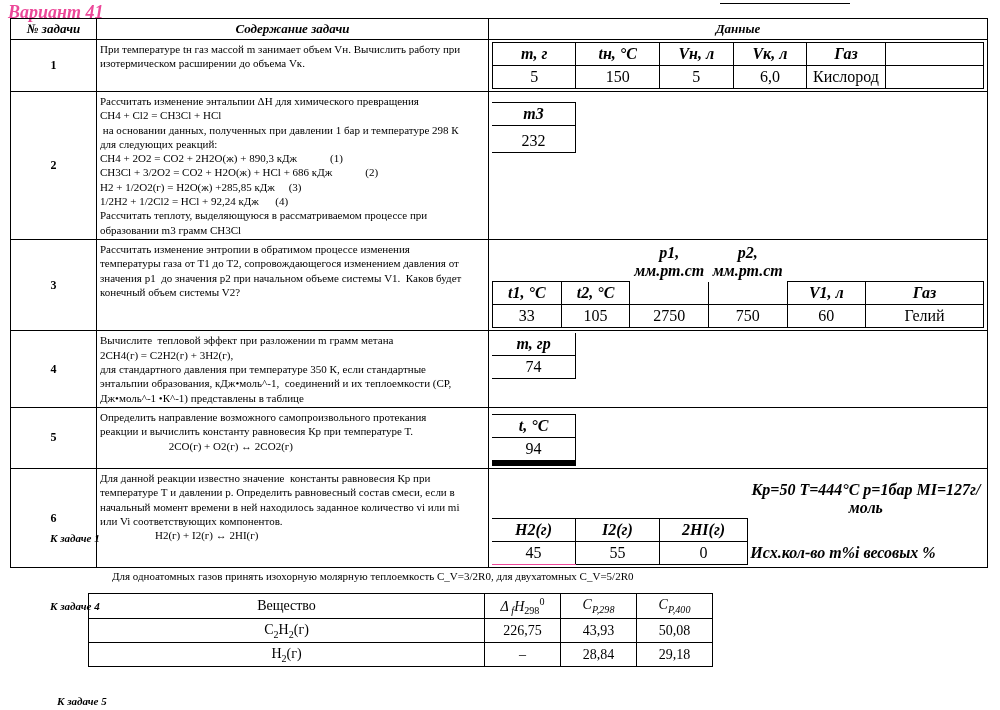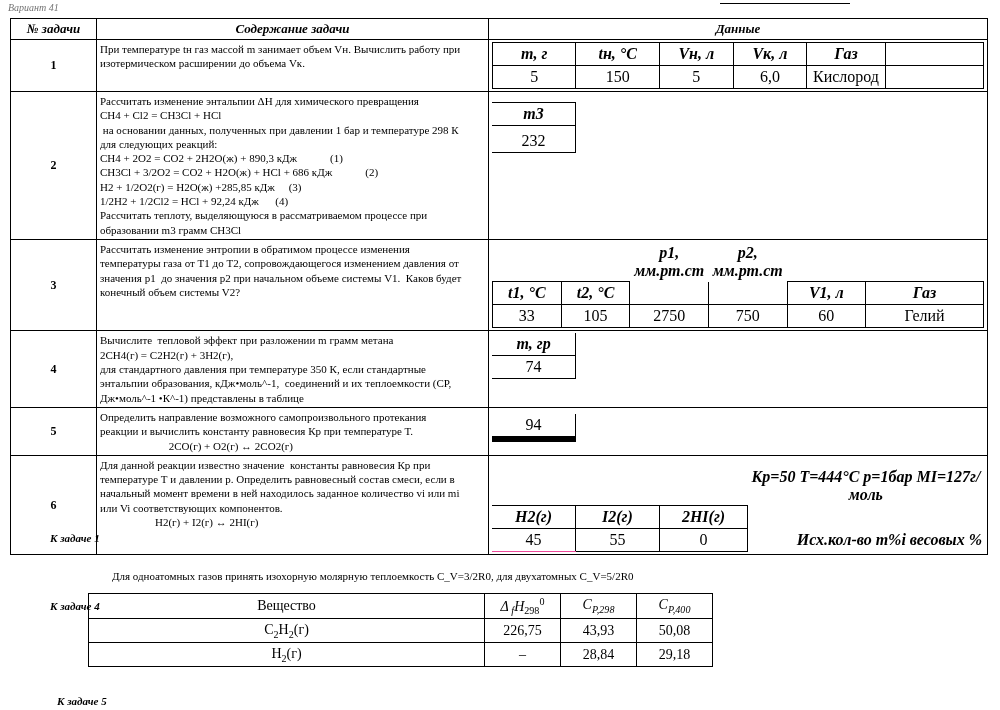--- a/index.html
+++ b/index.html
@@ -18,24 +18,24 @@
   .page {
     position: relative;
     width: 1000px;
     height: 710px;
   }
   .variant {
     position: absolute;
     left: 8px;
     top: 2px;
     font-family: "Liberation Serif", serif;
-    font-weight: normal;
+    font-weight: bold;
     font-style: italic;
-    font-size: 10px;
-    color: #737373;
+    font-size: 18px;
+    color: #ec4899;
   }
   .topline {
     position: absolute;
     left: 720px;
     top: 3px;
     width: 130px;
     border-bottom: 1.4px solid #000;
   }
   
   table.main {
@@ -324,20 +324,24 @@
           <colgroup>
                 <col style="width:17%">
                 <col style="width:83%">
               </colgroup>
           <tbody>
                 <tr>
             <td style="border:none"></td>
                   <td style="border:none"></td>
           </tr>
           <tr>
+            <td class="hd" style="border-top:1px solid #000;border-left:none;border-right:1px solid #000;border-bottom:1px solid #000;">t, °С</td>
+            <td style="border:none"></td>
+          </tr>
+          <tr>
             <td style="border-top:none;border-left:none;border-right:1px solid #000;border-bottom:6px solid #000000;">94</td>
             <td style="border:none"></td>
           </tr>
         </tbody>
             </table>
       </td>
     </tr>
 
     <tr>
       <td class="c-num">6</td>
@@ -369,21 +373,21 @@
           <tr>
             <td class="hd" style="border-top:1px solid #000;border-left:none;border-right:1px solid #000;border-bottom:1px solid #000;">H2(г)</td>
             <td class="hd">I2(г)</td>
             <td class="hd">2HI(г)</td>
             <td style="border:none"></td>
           </tr>
           <tr>
             <td style="border-top:none;border-left:none;border-right:1px solid #000;border-bottom:1px solid #ec4899;">45</td>
             <td>55</td>
             <td>0</td>
-            <td class="hd" style="border:none;text-align:right;">Исх.кол-во т%i весовых %</td>
+            <td class="hd" style="border:none;text-align:left;">Исх.кол-во т%i весовых %</td>
           </tr>
         </tbody>
             </table>
       </td>
     </tr>
   </tbody>
     </table>
 
   <div class="note-label" style="left:50px; top:532px;">К задаче 1</div>
   <div class="note-text" style="left:112px; top:570px;">Для одноатомных газов принять изохорную молярную теплоемкость С_V=3/2R0,  для двухатомных С_V=5/2R0</div>

